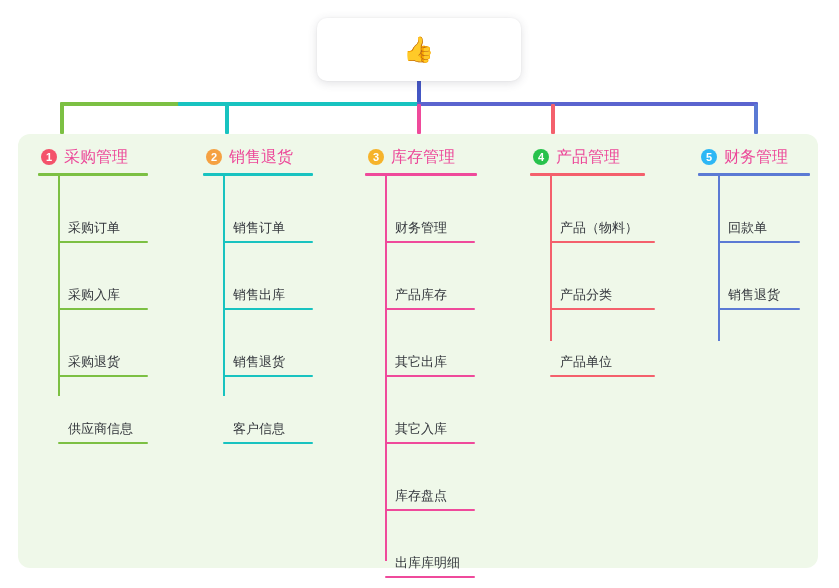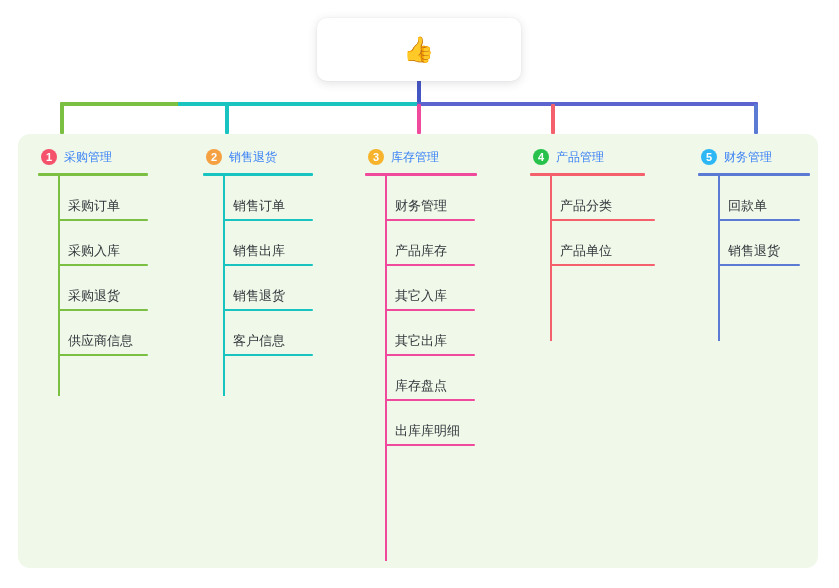--- a/index.html
+++ b/index.html
@@ -51,28 +51,28 @@
   .col-head{
     display:flex;align-items:center;gap:7px;
     height:22px;padding-left:3px;
   }
   .badge{
     width:16px;height:16px;border-radius:50%;
     color:#fff;font-size:11px;line-height:16px;
     text-align:center;font-weight:bold;
     flex:0 0 16px;
   }
-  .col-title{font-size:12px;color:#3b82f6;white-space:nowrap;}
+  .col-title{font-size:16px;color:#ec4899;white-space:nowrap;}
   .head-rule{height:3px;margin-top:5px;border-radius:1px;}
 
   .items{position:relative;margin-top:0;}
   .spine{position:absolute;left:20px;top:0;width:2px;}
   .item{
     position:relative;
-    height:45px;
+    height:67px;
     display:flex;
     align-items:flex-end;
     box-sizing:border-box;
   }
   .item-label{
     font-size:13px;color:#33363c;
     padding-left:30px;padding-bottom:6px;
     white-space:nowrap;
   }
   .item-rule{
@@ -167,25 +167,25 @@
           <div class="spine" style="background: rgb(239, 74, 155); height: 385px;"></div>
           <div class="item">
             <span class="item-label">财务管理</span>
             <div class="item-rule" style="background: rgb(239, 74, 155); width: 90px;"></div>
           </div>
           <div class="item">
             <span class="item-label">产品库存</span>
             <div class="item-rule" style="background: rgb(239, 74, 155); width: 90px;"></div>
           </div>
           <div class="item">
+            <span class="item-label">其它出库</span>
+            <div class="item-rule" style="background: rgb(239, 74, 155); width: 90px;"></div>
+          </div>
+          <div class="item">
             <span class="item-label">其它入库</span>
-            <div class="item-rule" style="background: rgb(239, 74, 155); width: 90px;"></div>
-          </div>
-          <div class="item">
-            <span class="item-label">其它出库</span>
             <div class="item-rule" style="background: rgb(239, 74, 155); width: 90px;"></div>
           </div>
           <div class="item">
             <span class="item-label">库存盘点</span>
             <div class="item-rule" style="background: rgb(239, 74, 155); width: 90px;"></div>
           </div>
           <div class="item">
             <span class="item-label">出库库明细</span>
             <div class="item-rule" style="background: rgb(239, 74, 155); width: 90px;"></div>
           </div>
@@ -193,20 +193,24 @@
       </div>
       <div class="col" style="left: 530px;">
         <div class="col-head">
           <span class="badge" style="background: rgb(39, 194, 76);">4</span>
           <span class="col-title">产品管理</span>
         </div>
         <div class="head-rule" style="background: rgb(244, 96, 108); width: 115px;"></div>
         <div class="items">
           <div class="spine" style="background: rgb(244, 96, 108); height: 165px;"></div>
           <div class="item">
+            <span class="item-label">产品（物料）</span>
+            <div class="item-rule" style="background: rgb(244, 96, 108); width: 105px;"></div>
+          </div>
+          <div class="item">
             <span class="item-label">产品分类</span>
             <div class="item-rule" style="background: rgb(244, 96, 108); width: 105px;"></div>
           </div>
           <div class="item">
             <span class="item-label">产品单位</span>
             <div class="item-rule" style="background: rgb(244, 96, 108); width: 105px;"></div>
           </div>
         </div>
       </div>
       <div class="col" style="left: 698px;">

